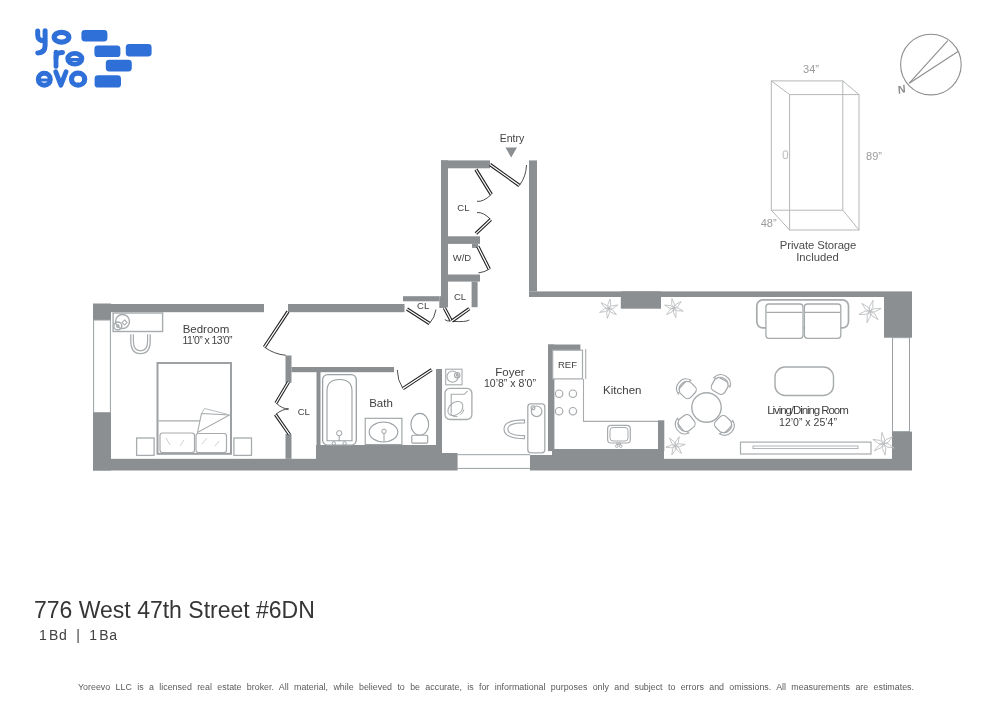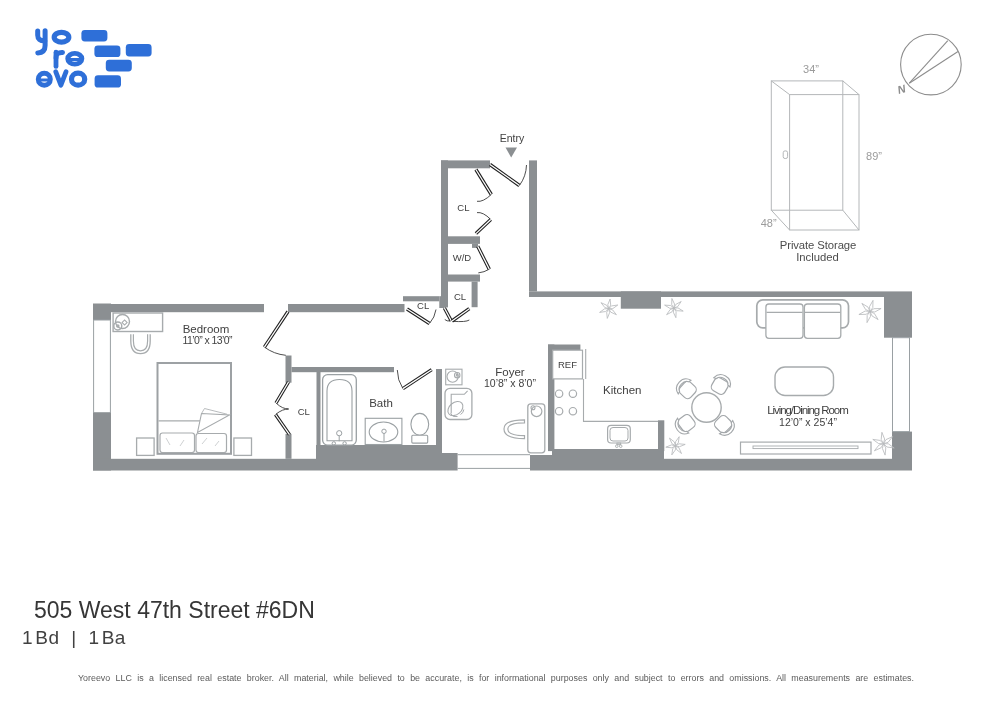--- a/index.html
+++ b/index.html
@@ -1,21 +1,21 @@
 <!DOCTYPE html>
 <html><head>
 <meta charset="utf-8">
 <style>
 html,body{margin:0;padding:0;background:#ffffff;width:1000px;height:706px;overflow:hidden;}
 #page{position:relative;width:1000px;height:706px;font-family:"Liberation Sans", sans-serif;}
 #plan{position:absolute;left:0;top:0;}
 .addr{position:absolute;left:34px;top:597px;font-size:23px;color:#363636;}
-.bd{position:absolute;left:22px;top:626.5px;font-size:19px;letter-spacing:0.55px;color:#414141;}
+.bd{position:absolute;left:39px;top:626.5px;font-size:14px;letter-spacing:0.55px;color:#414141;}
 .disc{position:absolute;left:78px;top:670.8px;width:836px;font-size:8.9px;line-height:14.7px;color:#5b5b5b;}
-.j1{text-align:justify;text-align-last:justify;}
+.j1{text-align:justify;text-align-last:justify;margin-top:9px;}
 </style>
 </head>
 <body>
 <div id="page">
 
 <div id="plan"><svg width="1000" height="706" viewBox="0 0 1000 706" xmlns="http://www.w3.org/2000/svg">
 <g stroke="#2e6fd8" fill="none" stroke-linecap="round" stroke-linejoin="round">
 <path d="M37.7,31 L37.7,35.2 Q37.7,41 44.8,40.8" stroke-width="5"></path>
 <path d="M45.1,30.8 L45.1,45.5 Q45.1,52.6 37.8,52.9" stroke-width="5"></path>
 <ellipse cx="61.5" cy="37.2" rx="7.3" ry="4.9" stroke-width="5.2"></ellipse>
@@ -314,20 +314,20 @@
 
 <path d="M673.9,308.1 L671.7,304.6 L671.9,298.5 L674.5,304.0 Z M673.9,308.1 L675.8,304.4 L681.2,301.5 L677.7,306.6 Z M673.9,308.1 L678.0,307.9 L683.2,311.1 L677.1,310.7 Z M673.9,308.1 L676.1,311.6 L675.9,317.7 L673.3,312.2 Z M673.9,308.1 L672.0,311.8 L666.6,314.7 L670.1,309.6 Z M673.9,308.1 L669.8,308.3 L664.6,305.1 L670.7,305.5 Z " fill="none" stroke="#b8bbbd" stroke-width="0.85"></path>
 
 <path d="M870.0,311.5 L869.5,306.7 L873.0,300.4 L872.8,307.6 Z M870.0,311.5 L873.9,308.7 L881.1,308.5 L874.8,312.0 Z M870.0,311.5 L874.4,313.5 L878.1,319.6 L872.0,315.9 Z M870.0,311.5 L870.5,316.3 L867.0,322.6 L867.2,315.4 Z M870.0,311.5 L866.1,314.3 L858.9,314.5 L865.2,311.0 Z M870.0,311.5 L865.6,309.5 L861.9,303.4 L868.0,307.1 Z " fill="none" stroke="#b8bbbd" stroke-width="0.85"></path>
 
 <path d="M675.5,445.8 L675.6,441.7 L679.2,436.7 L678.3,442.8 Z M675.5,445.8 L679.1,443.8 L685.2,444.4 L679.5,446.7 Z M675.5,445.8 L679.0,447.9 L681.5,453.5 L676.7,449.7 Z M675.5,445.8 L675.4,449.9 L671.8,454.9 L672.7,448.8 Z M675.5,445.8 L671.9,447.8 L665.8,447.2 L671.5,444.9 Z M675.5,445.8 L672.0,443.7 L669.5,438.1 L674.3,441.9 Z " fill="none" stroke="#b8bbbd" stroke-width="0.85"></path>
 
 <path d="M883.5,443.7 L881.2,439.5 L881.9,432.3 L884.6,439.0 Z M883.5,443.7 L886.0,439.6 L892.6,436.6 L888.1,442.3 Z M883.5,443.7 L888.3,443.8 L894.2,448.0 L887.0,447.0 Z M883.5,443.7 L885.8,447.9 L885.1,455.1 L882.4,448.4 Z M883.5,443.7 L881.0,447.8 L874.4,450.8 L878.9,445.1 Z M883.5,443.7 L878.7,443.6 L872.8,439.4 L880.0,440.4 Z " fill="none" stroke="#b8bbbd" stroke-width="0.85"></path>
       </svg></div>
 
-<div class="addr">505 West 47th Street #6DN</div>
+<div class="addr">776 West 47th Street #6DN</div>
 
 <div class="bd">1 Bd&nbsp;&nbsp;|&nbsp;&nbsp;1 Ba</div>
 
 <div class="disc">
       <div class="j1">Yoreevo LLC is a licensed real estate broker. All material, while believed to be accurate, is for informational purposes only and subject to errors and omissions. All measurements are estimates.</div>
     </div>
 </div>
 
 </body></html>

